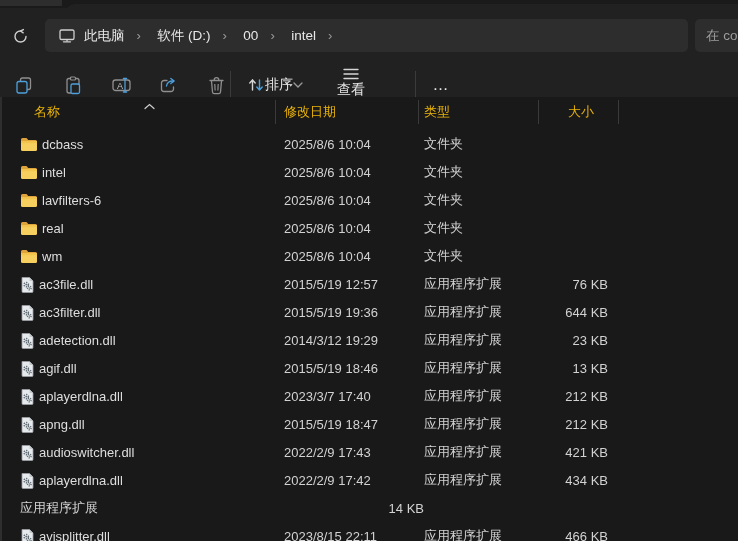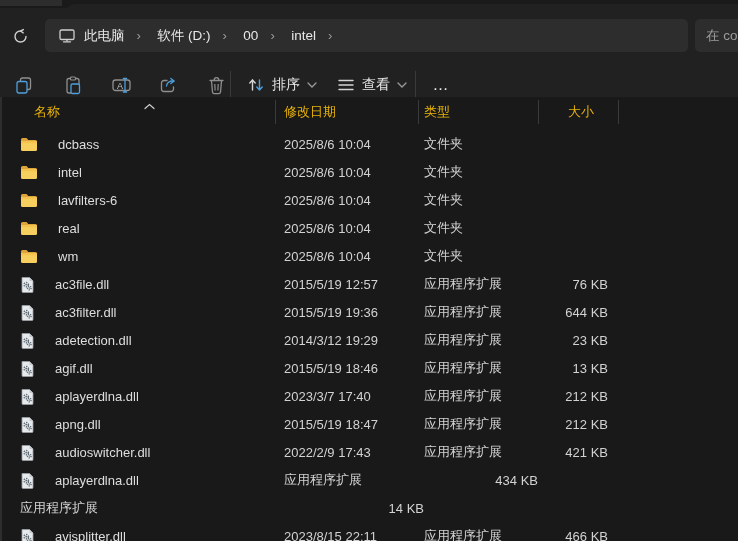--- a/index.html
+++ b/index.html
@@ -23,35 +23,35 @@
   .bc-chev{color:#9a9a9a;font-size:13px;padding:0 6px;transform:translateY(-1px);}
   .bc-icon{display:flex;align-items:center;margin-right:2px;}
   .searchbox{position:absolute;top:11px;left:695px;width:60px;height:33px;background:#2d2d2d;
     border-radius:5px;display:flex;align-items:center;padding-left:11px;box-sizing:border-box;overflow:hidden;}
   .searchbox span{font-size:13.5px;color:#9d9d9d;white-space:nowrap;}
   
   .tb-btn{position:absolute;top:59px;width:36px;height:36px;border-radius:5px;
     display:flex;align-items:center;justify-content:center;}
   .tb-sep{position:absolute;top:63px;width:1px;height:28px;background:#3b3b3b;}
   .tb-text-btn{position:absolute;top:59px;height:36px;border-radius:5px;display:flex;
-    align-items:center;gap:7px;padding:0 9px;font-size:14px;color:#e8e8e8;}
+    align-items:center;padding:0 9px;font-size:14px;color:#e8e8e8;}
   .tb-more{position:absolute;top:59px;width:34px;height:36px;display:flex;align-items:center;
     justify-content:center;color:#e8e8e8;font-size:16px;letter-spacing:1px;}
   
   .listpane{position:absolute;top:97px;left:0;right:0;bottom:0;background:#191919;}
   .pane-edge{position:absolute;top:97px;left:0;width:2px;bottom:0;background:#2e2e2e;}
   .hdr{position:absolute;top:0;left:0;right:0;height:30px;}
   .hdr-cell{position:absolute;top:0;height:30px;display:flex;align-items:center;
     font-size:13px;color:#eab308;cursor:default;}
   .hdr-sep{position:absolute;top:3px;width:1px;height:24px;background:#3a3a3a;}
   .sort-ind{position:absolute;top:-1px;left:144px;color:#cfcfcf;}
   .rows{position:absolute;top:33px;left:0;right:0;}
   .row{height:28px;display:grid;grid-template-columns:264px 140px 114px 70px;
     align-items:center;padding-left:20px;font-size:13px;color:#dedede;}
-  .c-name{display:flex;align-items:center;gap:20px;overflow:hidden;text-align:center;}
+  .c-name{display:flex;align-items:center;gap:4px;overflow:hidden;text-align:center;}
   .c-name .label{white-space:nowrap;}
   .c-date,.c-type{color:#d2d2d2;}
   .c-size{text-align:right;color:#d2d2d2;}
   .icw{display:flex;align-items:center;}
 </style>
 </head>
 <body>
 
 <div class="titlebar-strip"></div>
 <div class="tab-fragment"></div>
@@ -149,21 +149,21 @@
       </svg>
     </span>
     <span>排序</span>
     <span class="icw">
       <svg width="10" height="6" viewBox="0 0 10 6">
           <path d="M1 1 L5 5 L9 1" fill="none" stroke="#9a9a9a" stroke-width="1.3" stroke-linecap="round"></path>
         </svg>
     </span>
   </div>
 
-  <div class="tb-text-btn" style="left:328px;">
+  <div class="tb-text-btn" style="left:328px;flex-direction:column;">
     <span class="icw">
       <svg width="18" height="14" viewBox="0 0 18 14">
         <line x1="2" y1="2.5" x2="16" y2="2.5" stroke="#d5d5d5" stroke-width="1.4" stroke-linecap="round"></line>
         <line x1="2" y1="7" x2="16" y2="7" stroke="#d5d5d5" stroke-width="1.4" stroke-linecap="round"></line>
         <line x1="2" y1="11.5" x2="16" y2="11.5" stroke="#d5d5d5" stroke-width="1.4" stroke-linecap="round"></line>
       </svg>
     </span>
     <span>查看</span>
     <span class="icw">
       <svg width="10" height="6" viewBox="0 0 10 6">
@@ -429,20 +429,21 @@
           <path d="M2 1.5 h7.5 L13 5 v10.5 a1 1 0 0 1 -1 1 H3 a1 1 0 0 1 -1 -1 Z" fill="#e7eaec" stroke="#9aa0a6" stroke-width="0.8"></path>
           <path d="M9.5 1.5 L13 5 H9.5 Z" fill="#c3c9cd"></path>
           <circle cx="6.2" cy="8.6" r="2.2" fill="none" stroke="#5f6b75" stroke-width="1.5" stroke-dasharray="1.2 1.1"></circle>
           <circle cx="6.2" cy="8.6" r="0.9" fill="#5f6b75"></circle>
           <circle cx="9.3" cy="12" r="1.8" fill="none" stroke="#5f6b75" stroke-width="1.4" stroke-dasharray="1.1 1"></circle>
           <circle cx="9.3" cy="12" r="0.7" fill="#5f6b75"></circle>
         </svg>
       </span>
       <span class="label">aplayerdlna.dll</span>
     </div>
+    <div class="c-date">2022/2/9 17:42</div>
     <div class="c-type">应用程序扩展</div>
     <div class="c-size">434 KB</div>
   </div>
 
   <div class="row">
     <div class="c-type">应用程序扩展</div>
     <div class="c-size">14 KB</div>
   </div>
 
   <div class="row">

